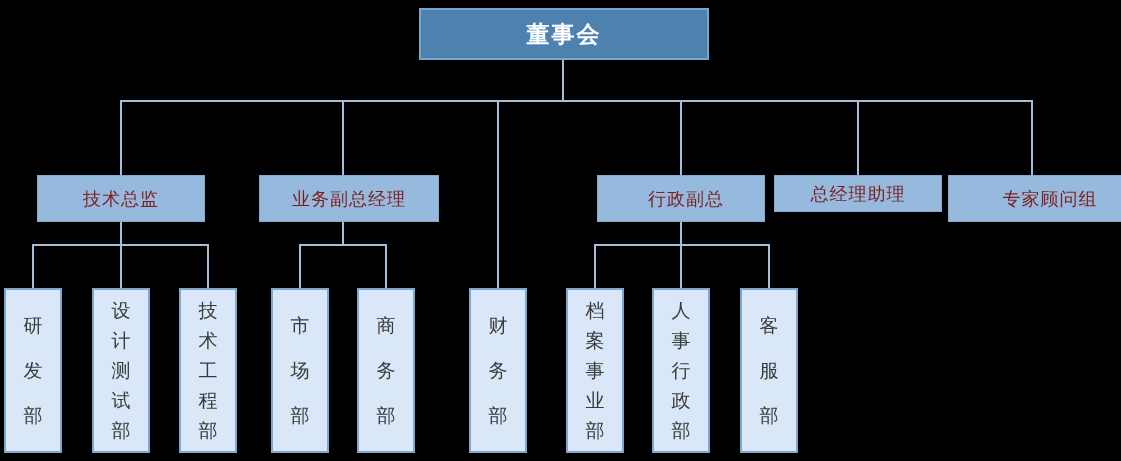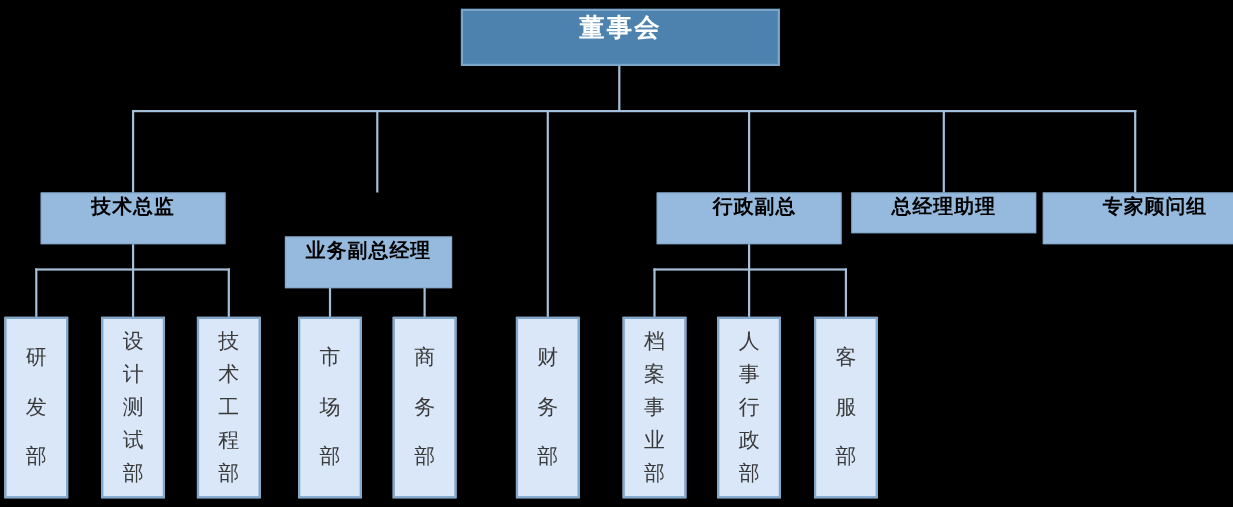--- a/index.html
+++ b/index.html
@@ -9,38 +9,38 @@
     height: 461px;
     background: #000000;
     font-family: "DejaVu Sans", sans-serif;
     overflow: hidden;
   }
   .line { position: absolute; background: #a3bfd9; }
   .node {
     position: absolute;
     box-sizing: border-box;
     display: flex;
-    align-items: flex-start;
+    align-items: center;
     justify-content: center;
     text-align: center;
   }
   .root-node {
     background: #4d82ae;
     border: 2px solid #7ba6c9;
     color: #ffffff;
     font-size: 23px;
     font-weight: bold;
     letter-spacing: 2px;
   }
   .mgr {
     background: #95bade;
     border: 1px solid #86aacd;
-    color: #000000;
+    color: #7f1d1d;
     font-size: 18px;
-    font-weight: bold;
+    font-weight: normal;
     letter-spacing: 1px;
   }
   .dept {
     background: #d9e7f8;
     border: 2px solid #7fa8cc;
     color: #3a3a3a;
   }
   .v-text {
     display: flex;
     flex-direction: column;
@@ -83,21 +83,21 @@
   <div class="line" style="left:680px; top:244px; width:2px;   height:44px;"></div>
   <div class="line" style="left:768px; top:244px; width:2px;   height:44px;"></div>
 
   <div class="node root-node" style="left:419px; top:8px; width:290px; height:52px;">
     <span>董事会</span>
   </div>
 
   <div class="node mgr" style="left:37px; top:175px; width:168px; height:47px;">
     <span>技术总监</span>
   </div>
-  <div class="node mgr" style="left:259px; top:175px; width:152px; height:47px;margin-top:40px;">
+  <div class="node mgr" style="left:259px; top:175px; width:180px; height:47px;">
     <span>业务副总经理</span>
   </div>
   <div class="node mgr" style="left:597px; top:175px; width:168px; height:47px;padding-left:10px;">
     <span>行政副总</span>
   </div>
   <div class="node mgr" style="left:774px; top:175px; width:168px; height:37px;">
     <span>总经理助理</span>
   </div>
   <div class="node mgr" style="left:948px; top:175px; width:204px; height:47px;">
     <span>专家顾问组</span>

